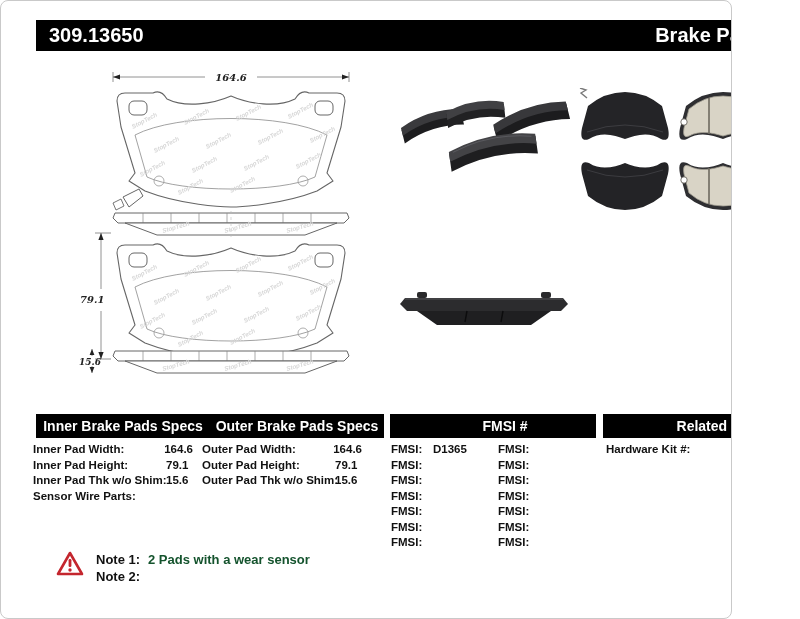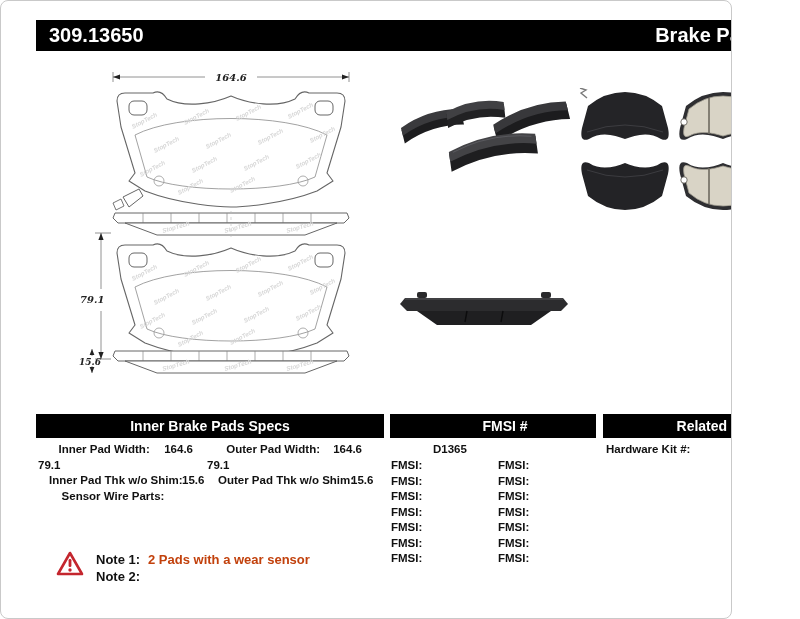--- a/index.html
+++ b/index.html
@@ -25,34 +25,34 @@
   .th-specs { left:35px; width:348px; }
   .th-specs .half { flex:1; text-align:center; }
   .th-fmsi { left:389px; width:206px; justify-content:center;padding-left:24px; }
   .th-related { left:602px; width:163px; justify-content:flex-end; }
   
   .col { position:absolute; top:441px; font-size:11.5px; font-weight:bold; color:#111; }
   .spec-col { width:160px; }
   .spec-col-inner { left:32px; }
   .spec-col-outer { left:201px; }
   .spec-row { display:flex; height:15.5px; line-height:15.5px; }
-  .spec-label { width:128px; text-align:center; white-space:nowrap;margin-left:16px; }
+  .spec-label { width:128px; text-align:left; white-space:nowrap; }
   .spec-value { padding-left:5px; text-align:left; white-space:nowrap; }
   .fmsi-col-a { left:390px; width:102px; }
   .fmsi-col-b { left:497px; width:96px; }
   .fmsi-row { display:flex; height:15.5px; line-height:15.5px; }
-  .fmsi-label { min-width:34px;margin-top:16px; }
+  .fmsi-label { min-width:34px; }
   .fmsi-value { padding-left:8px; }
   .related-col { left:605px; width:158px; }
   
   .note-row { position:absolute; left:95px; display:flex; font-size:13px; font-weight:bold; line-height:16px; color:#111; }
   .note-row-1 { top:551px; }
   .note-row-2 { top:568px; }
   .note-label { width:52px; }
-  .note-text-red { color:#c2410c; }
+  .note-text-red { color:#14532d; }
   .warn-icon { position:absolute; left:55px; top:550px; }
   
   svg text.dim { font-family:"DejaVu Serif", serif; font-style:italic; font-weight:bold; fill:#222; }
   svg text.wm { font-family:"Liberation Sans", sans-serif; font-style:italic; font-weight:bold; font-size:6.2px; fill:#d7d7d7; }
 </style>
 </head>
 <body>
 
 <div class="page">
 
@@ -234,52 +234,55 @@
     <rect x="148" y="8" width="10" height="6" rx="2" fill="#2a2a2c"></rect>
     <path d="M 12,14 L 170,14 L 175,20 L 168,27 L 14,27 L 7,20 Z" fill="#2c2c2e"></path>
     <path d="M 12,15 L 170,15" stroke="#47474b" stroke-width="1.4" fill="none"></path>
     <path d="M 24,27 L 158,27 L 138,41 L 44,41 Z" fill="#1f1f21"></path>
     <line x1="74" y1="27" x2="72" y2="38" stroke="#0c0c0d" stroke-width="1.4"></line>
     <line x1="110" y1="27" x2="108" y2="38" stroke="#0c0c0d" stroke-width="1.4"></line>
   </svg>
 
   <div class="th th-specs">
     <span class="half">Inner Brake Pads Specs</span>
+    <span class="half">Outer Brake Pads Specs</span>
   </div>
   <div class="th th-fmsi">
     <span>FMSI #</span>
   </div>
   <div class="th th-related">
     <span>Related Parts</span>
   </div>
 
   <div class="col spec-col spec-col-inner">
     <div class="spec-row">
       <span class="spec-label">Inner Pad Width:</span>
       <span class="spec-value">164.6</span>
     </div>
     <div class="spec-row">
+      <span class="spec-label">Inner Pad Height:</span>
       <span class="spec-value">79.1</span>
     </div>
     <div class="spec-row">
       <span class="spec-label">Inner Pad Thk w/o Shim:</span>
       <span class="spec-value">15.6</span>
     </div>
     <div class="spec-row">
       <span class="spec-label">Sensor Wire Parts:</span>
       <span class="spec-value"></span>
     </div>
   </div>
 
   <div class="col spec-col spec-col-outer">
     <div class="spec-row">
       <span class="spec-label">Outer Pad Width:</span>
       <span class="spec-value">164.6</span>
     </div>
     <div class="spec-row">
+      <span class="spec-label">Outer Pad Height:</span>
       <span class="spec-value">79.1</span>
     </div>
     <div class="spec-row">
       <span class="spec-label">Outer Pad Thk w/o Shim:</span>
       <span class="spec-value">15.6</span>
     </div>
   </div>
 
   <div class="col fmsi-col-a">
     <div class="fmsi-row">

